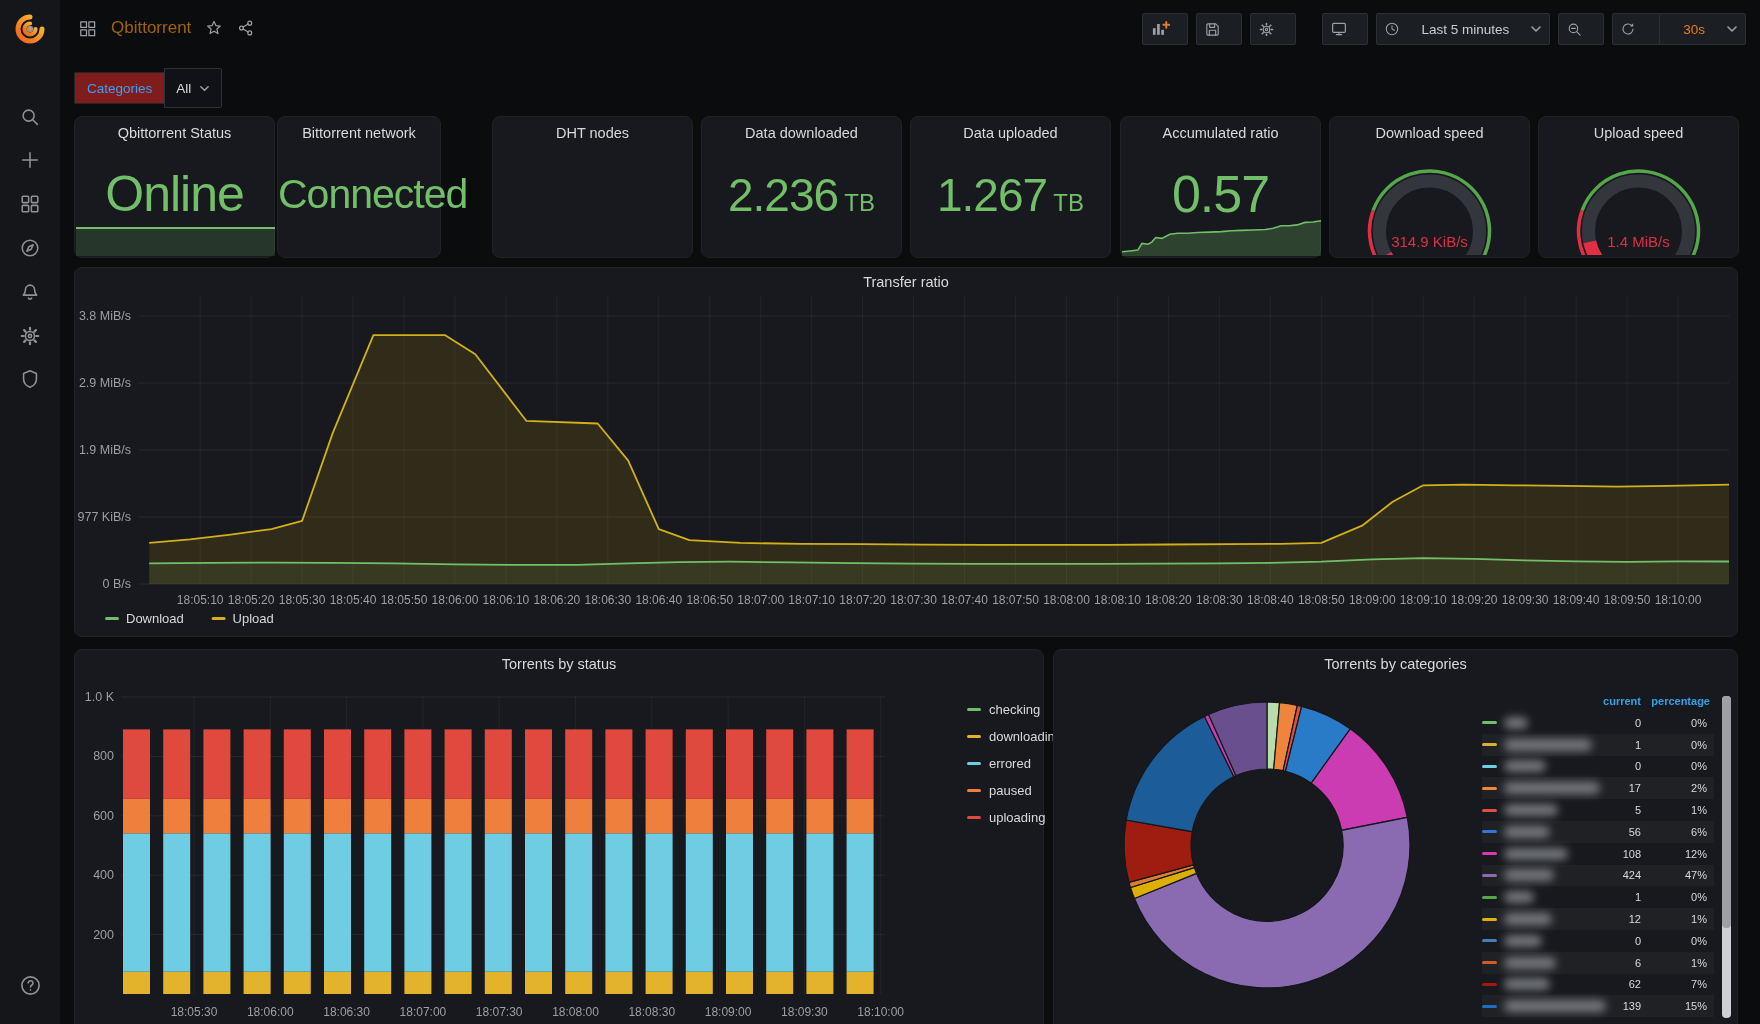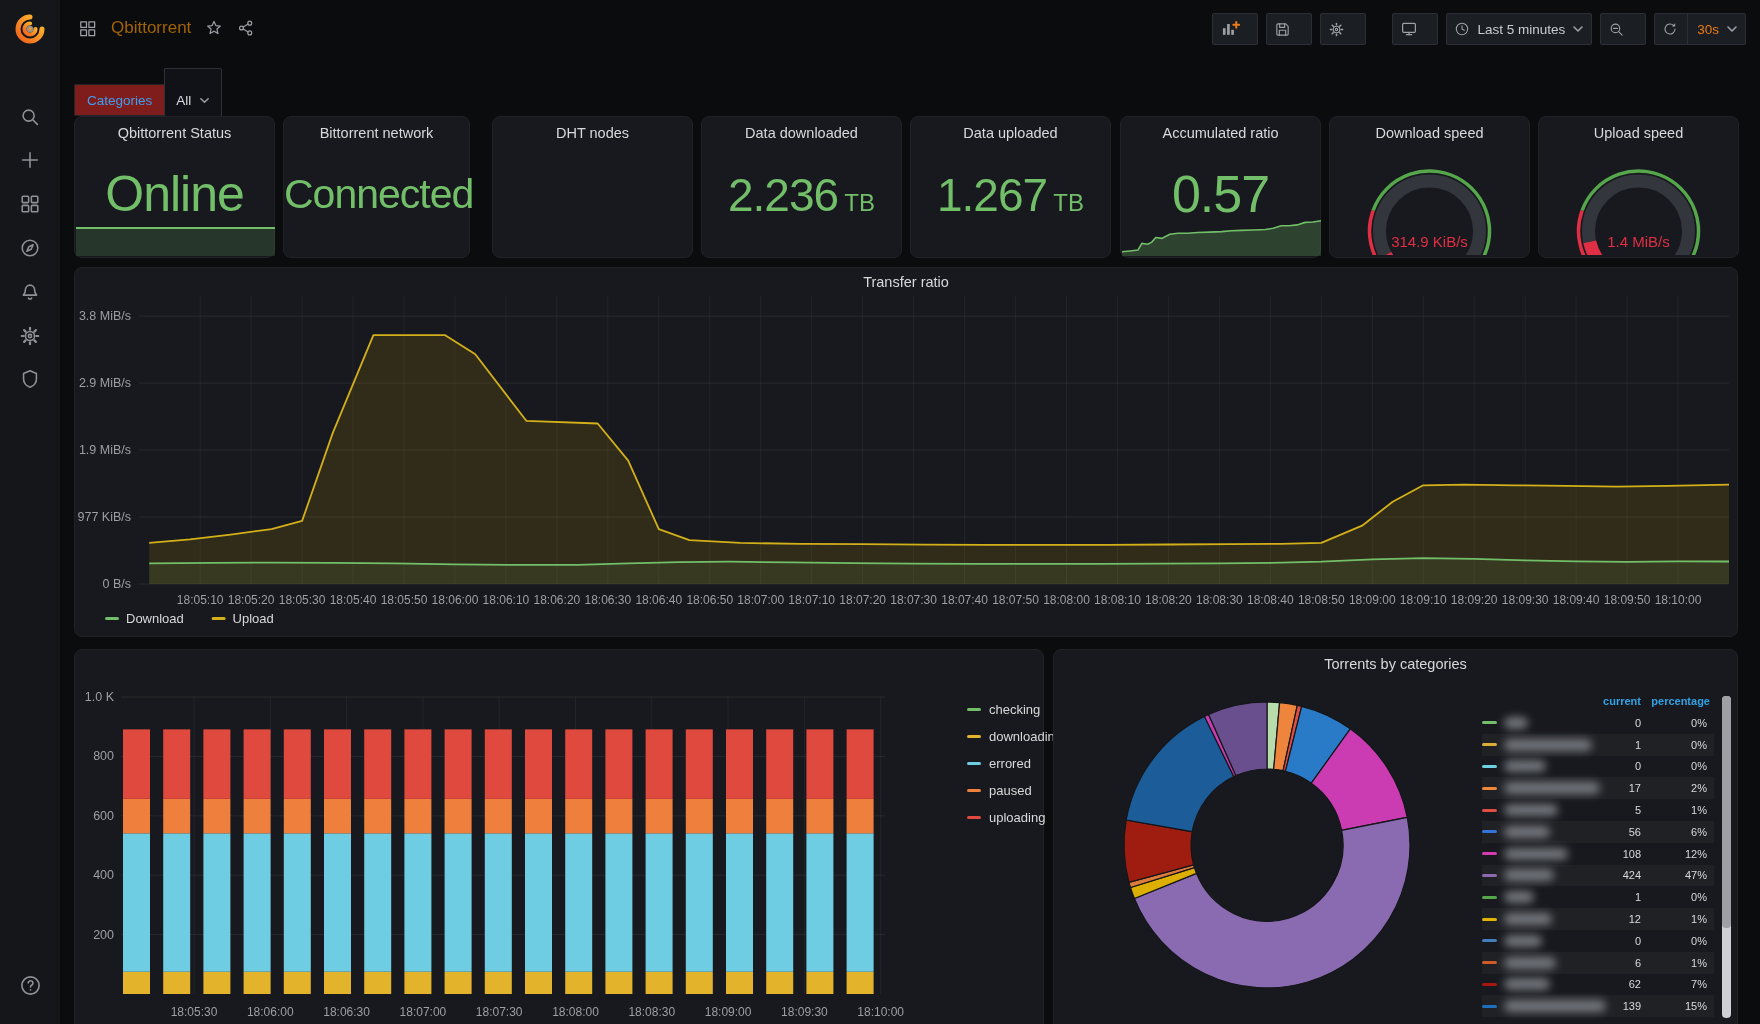--- a/index.html
+++ b/index.html
@@ -12,34 +12,34 @@
   #sidebar{position:absolute;left:0;top:0;width:60px;height:1024px;background:#141619;z-index:5;}
   .side-icon{position:absolute;left:0;width:60px;height:34px;display:flex;align-items:center;justify-content:center;cursor:pointer;}
   .side-icon svg{stroke:#8e9197;fill:none;stroke-width:1.7;stroke-linecap:round;stroke-linejoin:round;}
 
   
   #header{position:absolute;left:60px;top:0;right:0;height:56px;display:flex;align-items:center;}
   #header-left{display:flex;align-items:center;gap:14px;padding-left:18px;}
   #dash-title{font-size:17px;font-weight:500;color:#a16207;}
   .hicon svg{stroke:#9da0a6;fill:none;stroke-width:1.6;stroke-linecap:round;stroke-linejoin:round;}
   #toolbar{position:absolute;right:14px;top:13px;display:flex;align-items:center;gap:8px;}
-  .tb-btn{height:30px;min-width:30px;padding:0 7px;display:flex;align-items:center;gap:7px;
+  .tb-btn{height:30px;min-width:30px;padding:0 7px;display:flex;align-items:center;gap:21px;
           background:#1b1e23;border:1px solid #2c2f36;border-radius:2px;cursor:pointer;
           color:#c8ccd3;font-size:13.5px;white-space:nowrap;}
   .tb-btn svg{stroke:#9da0a6;fill:none;stroke-width:1.6;stroke-linecap:round;stroke-linejoin:round;}
   .tb-gap{width:10px;}
   #refresh-interval{color:#eb7b18;font-weight:500;}
   .tb-divider{width:1px;align-self:stretch;background:#2c2f36;margin:0 2px;}
 
   
   #variables-bar{position:absolute;left:74px;top:68px;display:flex;align-items:center;}
   #var-label{background:#7f1d1d;border:1px solid #24262b;border-right:none;height:30px;display:flex;align-items:center;
              padding:0 12px;color:#3d9ef2;font-size:13.5px;font-weight:500;border-radius:2px 0 0 2px;}
   #var-value{background:#111217;border:1px solid #2e3136;height:30px;display:flex;align-items:center;gap:8px;
-             padding:16px 11px;color:#d8d9da;font-size:13.5px;border-radius:0 2px 2px 0;cursor:pointer;}
+             padding:4px 11px;color:#d8d9da;font-size:13.5px;border-radius:0 2px 2px 0;cursor:pointer;}
   #var-value svg{stroke:#9da0a6;fill:none;stroke-width:1.6;stroke-linecap:round;stroke-linejoin:round;}
 
   
   .panel{position:absolute;background:#17191e;border:1px solid #202226;border-radius:8px;box-sizing:border-box;}
   .panel-title{position:absolute;top:6px;left:0;right:0;text-align:center;font-size:14.5px;font-weight:500;color:#d8d9da;cursor:pointer;}
 
   
   .stat-title{position:absolute;top:8px;left:0;right:0;text-align:center;font-size:14.5px;font-weight:500;color:#d8d9da;}
   .stat-value{position:absolute;left:0;right:0;text-align:center;color:#73bf69;font-weight:500;letter-spacing:-1px;}
   .stat-suffix{font-size:24px;font-weight:500;letter-spacing:0;}
@@ -256,21 +256,21 @@
 
 <div id="stats-row">
     <section class="panel" style="left: 74px; top: 116px; width: 201px; height: 142px;">
       <div class="stat-title">Qbittorrent Status</div>
       <div class="stat-value" style="font-size: 50px; top: 48px;">Online</div>
       <svg width="199" height="30" viewBox="0 0 199 30" class="stat-extra">
         <rect x="0" y="2" width="199" height="28" fill="rgba(115,191,105,0.18)"></rect>
         <line x1="0" y1="2" x2="199" y2="2" stroke="#73bf69" stroke-width="2"></line>
       </svg>
     </section>
-    <section class="panel" style="left: 283px; top: 116px; width: 187px; height: 142px;">
+    <section class="panel" style="left: 277px; top: 116px; width: 164px; height: 142px;">
       <div class="stat-title">Bittorrent network</div>
       <div class="stat-value" style="font-size: 41px; top: 54.48px;">Connected</div>
     </section>
     <section class="panel" style="left: 492px; top: 116px; width: 201px; height: 142px;">
       <div class="stat-title">DHT nodes</div>
     </section>
     <section class="panel" style="left: 701px; top: 116px; width: 201px; height: 142px;">
       <div class="stat-title">Data downloaded</div>
       <div class="stat-value" style="font-size: 46px; top: 50.88px;">2.236<span class="stat-suffix"> TB</span></div>
     </section>
@@ -394,20 +394,21 @@
         <text x="51" y="355" fill="#d8d9da" font-size="13px">Download</text>
       </g>
       <g cursor="pointer">
         <rect x="136.6" y="349" width="14" height="3" rx="1.5" fill="#d3b019"></rect>
         <text x="157.6" y="355" fill="#d8d9da" font-size="13px">Upload</text>
       </g>
     </svg>
 </section>
 
 <section class="panel" id="status-panel" style="left:74px;top:649px;width:970px;height:404px;">
+  <div class="panel-title">Torrents by status</div>
   <svg id="status-svg" width="860" height="402" viewBox="0 0 860 402">
       <line x1="46" y1="47" x2="810" y2="47" stroke="rgba(255,255,255,0.07)"></line>
       <line x1="46" y1="106.39999999999998" x2="810" y2="106.39999999999998" stroke="rgba(255,255,255,0.07)"></line>
       <line x1="46" y1="165.8" x2="810" y2="165.8" stroke="rgba(255,255,255,0.07)"></line>
       <line x1="46" y1="225.2" x2="810" y2="225.2" stroke="rgba(255,255,255,0.07)"></line>
       <line x1="46" y1="284.6" x2="810" y2="284.6" stroke="rgba(255,255,255,0.07)"></line>
       <line x1="119" y1="47" x2="119" y2="344" stroke="rgba(255,255,255,0.05)"></line>
       <line x1="195.3" y1="47" x2="195.3" y2="344" stroke="rgba(255,255,255,0.05)"></line>
       <line x1="271.6" y1="47" x2="271.6" y2="344" stroke="rgba(255,255,255,0.05)"></line>
       <line x1="347.9" y1="47" x2="347.9" y2="344" stroke="rgba(255,255,255,0.05)"></line>

